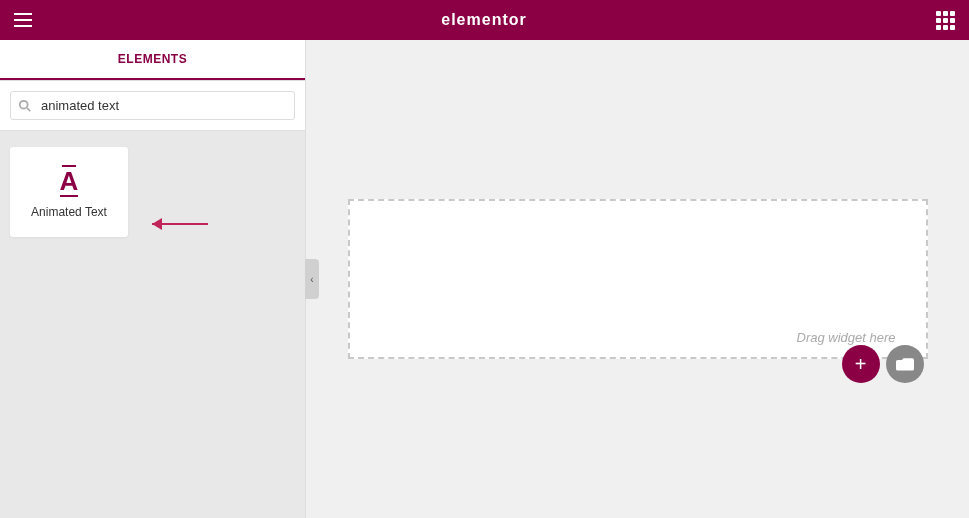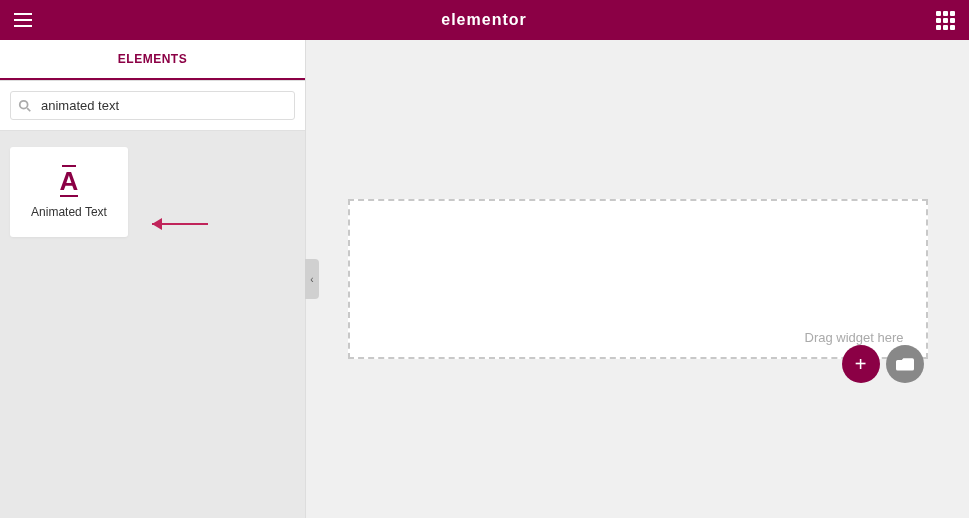--- a/index.html
+++ b/index.html
@@ -209,21 +209,22 @@
       align-items: center;
       justify-content: center;
       position: relative;
     }
 
     .drag-hint {
       color: #aaa;
       font-size: 13px;
       position: absolute;
       bottom: 12px;
-      right: 22px;
+      right: 30px;
+      font-style: italic;
     }
 
     .btn-circle {
       width: 38px;
       height: 38px;
       border-radius: 50%;
       border: none;
       cursor: pointer;
       display: flex;
       align-items: center;

